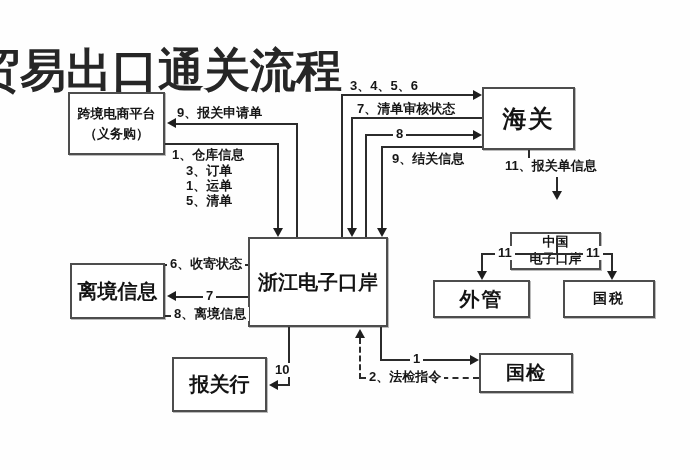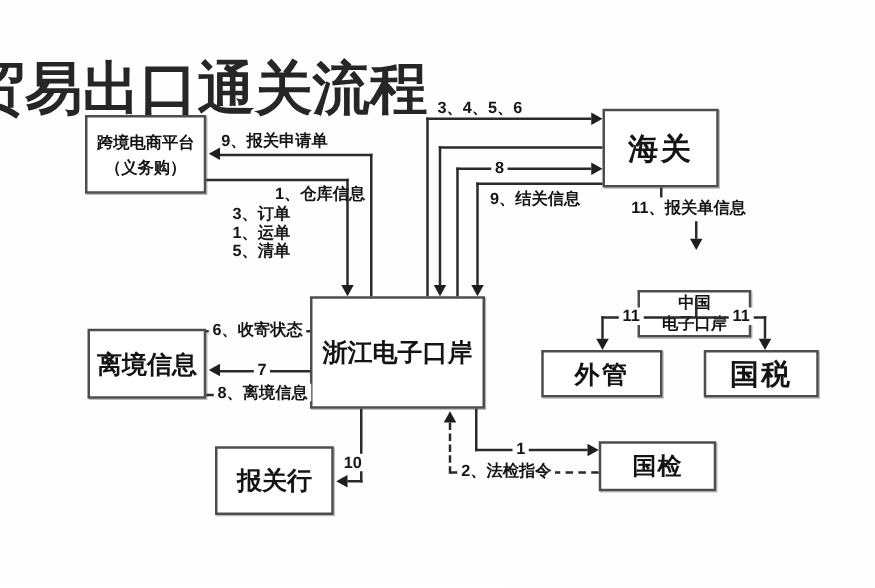--- a/index.html
+++ b/index.html
@@ -40,21 +40,21 @@
 
   <div class="node" style="left:510px;top:200px;width:91px;height:38px;font-size:13px;line-height:1.3;margin-top:32px;">
     <span>中国</span>
     <span>电子口岸</span>
   </div>
 
   <div class="node" style="left:433px;top:280px;width:97px;height:38px;font-size:20px;letter-spacing:2px;">
     <span>外管</span>
   </div>
 
-  <div class="node" style="left:563px;top:280px;width:92px;height:38px;font-size:23px;letter-spacing:2px;">
+  <div class="node" style="left:563px;top:280px;width:92px;height:38px;font-size:14px;letter-spacing:2px;">
     <span>国税</span>
   </div>
 
   <div class="node" style="left:70px;top:263px;width:95px;height:56px;font-size:20px;">
     <span>离境信息</span>
   </div>
 
   <div class="node" style="left:248px;top:237px;width:140px;height:90px;font-size:20px;">
     <span>浙江电子口岸</span>
   </div>
@@ -68,33 +68,34 @@
   </div>
 
   <div class="vl" style="left:296px;top:123px;height:114px;"></div>
   <div class="hl" style="left:176px;top:123px;width:122px;"></div>
   <div class="ar ar-l" style="left:167px;top:118px;"></div>
   <div class="el" style="left:177px;top:106px;">9、报关申请单</div>
 
   <div class="hl" style="left:165px;top:143px;width:114px;"></div>
   <div class="vl" style="left:277px;top:143px;height:85px;"></div>
   <div class="ar ar-d" style="left:273px;top:228px;"></div>
-  <div class="el" style="left:172px;top:148px;margin-left:48px;">1、仓库信息</div>
+  <div class="el" style="left:172px;top:148px;">1、仓库信息</div>
   <div class="el" style="left:186px;top:164px;">3、订单</div>
   <div class="el" style="left:186px;top:179px;">1、运单</div>
   <div class="el" style="left:186px;top:194px;">5、清单</div>
 
   <div class="vl" style="left:341px;top:94px;height:143px;"></div>
   <div class="hl" style="left:341px;top:94px;width:132px;"></div>
   <div class="ar ar-r" style="left:473px;top:90px;"></div>
   <div class="el" style="left:350px;top:79px;">3、4、5、6</div>
 
   <div class="hl" style="left:351px;top:117px;width:131px;"></div>
   <div class="vl" style="left:351px;top:117px;height:111px;"></div>
   <div class="ar ar-d" style="left:347px;top:228px;"></div>
+  <div class="el" style="left:357px;top:102px;">7、清单审核状态</div>
 
   <div class="vl" style="left:365px;top:134px;height:103px;"></div>
   <div class="hl" style="left:365px;top:134px;width:108px;"></div>
   <div class="ar ar-r" style="left:473px;top:130px;"></div>
   <div class="el bg" style="left:393px;top:127px;">8</div>
 
   <div class="hl" style="left:381px;top:146px;width:101px;"></div>
   <div class="vl" style="left:381px;top:146px;height:82px;"></div>
   <div class="ar ar-d" style="left:377px;top:228px;"></div>
   <div class="el" style="left:392px;top:152px;">9、结关信息</div>

